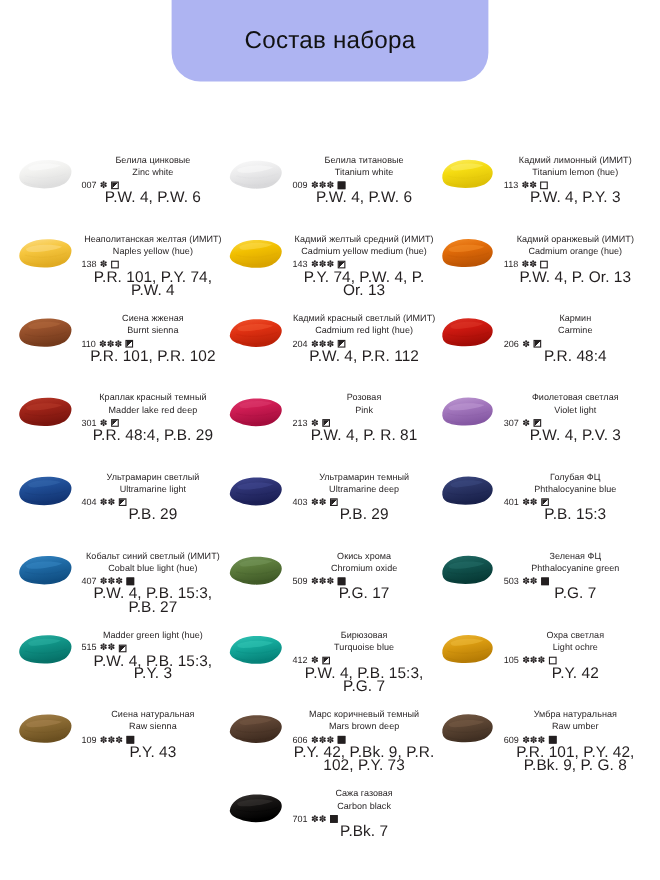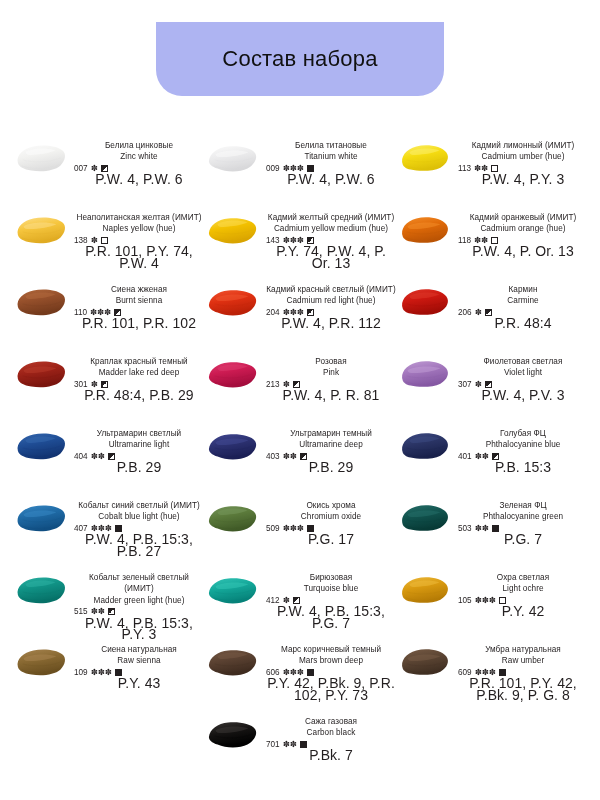--- a/index.html
+++ b/index.html
@@ -14,21 +14,20 @@
     color: #231f20;
     overflow: hidden;
     position: relative;
   }
 
   
   .header-wrap {
     width: 100%;
     display: flex;
     justify-content: center;
-    padding-top: 22px;
     box-sizing: border-box;
   }
   .header-banner {
     width: 288px;
     height: 74px;
     background: #aeb4f2;
     border-bottom-left-radius: 26px;
     border-bottom-right-radius: 26px;
     display: flex;
     align-items: center;
@@ -210,21 +209,21 @@
         </linearGradient>
       </defs>
       <path d="M5,24 C2,16 8,8 19,5 C31,2 45,5 50,11 C54,16 51,23 44,27 C36,31 22,31 13,29 C8,28 6,26 5,24 Z" fill="url(#g2)"></path>
       <path d="M12,11 C18,7 32,6 43,9 C38,12 28,13 18,14 C14,14 12,13 12,11 Z" fill="#fcee6a" opacity="0.55"></path>
       <path d="M8,25 C18,29 34,29 47,24" stroke="#ddc007" stroke-width="0.9" fill="none" opacity="0.45"></path>
       <path d="M9,19 C20,22 35,22 48,17" stroke="#ddc007" stroke-width="0.7" fill="none" opacity="0.3"></path>
     </svg>
         </div>
         <div class="info">
           <div class="name-ru">Кадмий лимонный (ИМИТ)</div>
-          <div class="name-en">Cadmium umber (hue)</div>
+          <div class="name-en">Titanium lemon (hue)</div>
           <div class="code-line">
             <span class="code-num">113</span>
             <span class="stars">✽✽</span>
             <span class="opacity-box open"></span>
           </div>
           <div class="pigments">P.W. 4, P.Y. 3</div>
         </div>
       </div>
     </div>
     <div class="grid-row">
@@ -653,21 +652,20 @@
           <stop offset="100%" stop-color="#067168"></stop>
         </linearGradient>
       </defs>
       <path d="M4,22 C2,14 10,7 20,5 C30,3 44,4 50,9 C55,13 53,20 48,25 C42,30 30,32 18,30 C10,29 5,26 4,22 Z" fill="url(#g18)"></path>
       <path d="M12,11 C18,7 32,6 43,9 C38,12 28,13 18,14 C14,14 12,13 12,11 Z" fill="#2cb1a3" opacity="0.55"></path>
       <path d="M8,25 C18,29 34,29 47,24" stroke="#067168" stroke-width="0.9" fill="none" opacity="0.45"></path>
       <path d="M9,19 C20,22 35,22 48,17" stroke="#067168" stroke-width="0.7" fill="none" opacity="0.3"></path>
     </svg>
         </div>
         <div class="info">
-          <div class="name-ru">Кобальт зеленый светлый (ИМИТ)</div>
           <div class="name-en">Madder green light (hue)</div>
           <div class="code-line">
             <span class="code-num">515</span>
             <span class="stars">✽✽</span>
             <span class="opacity-box half"></span>
           </div>
           <div class="pigments">P.W. 4, P.B. 15:3, P.Y. 3</div>
         </div>
       </div>
       <div class="cell">

